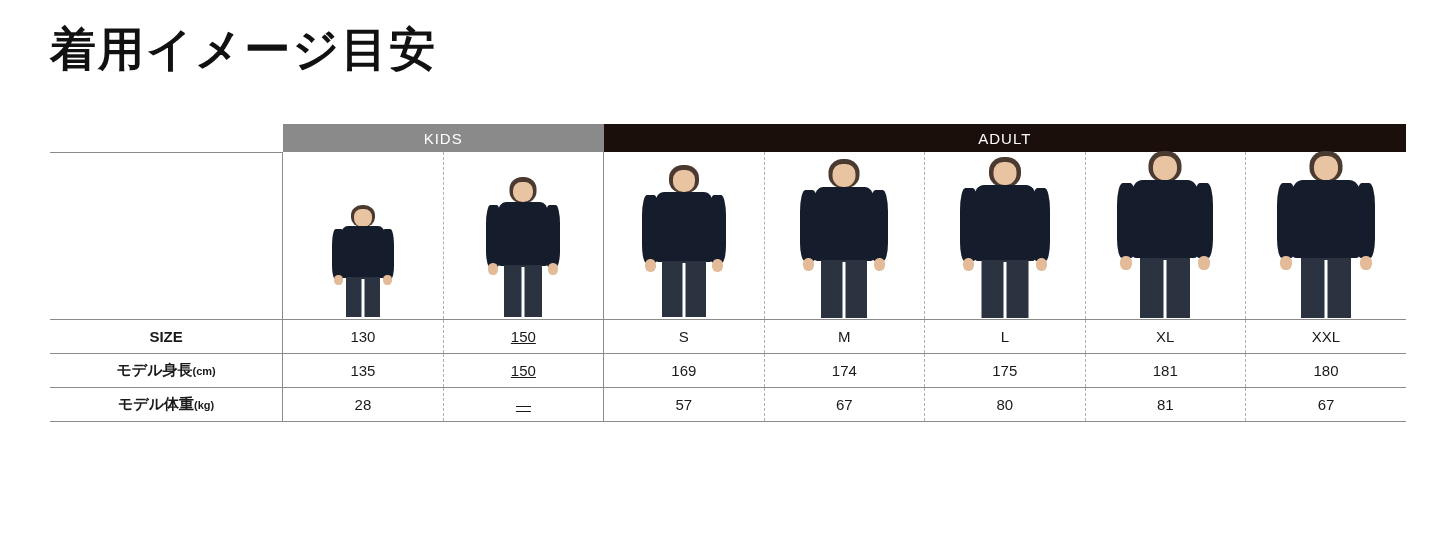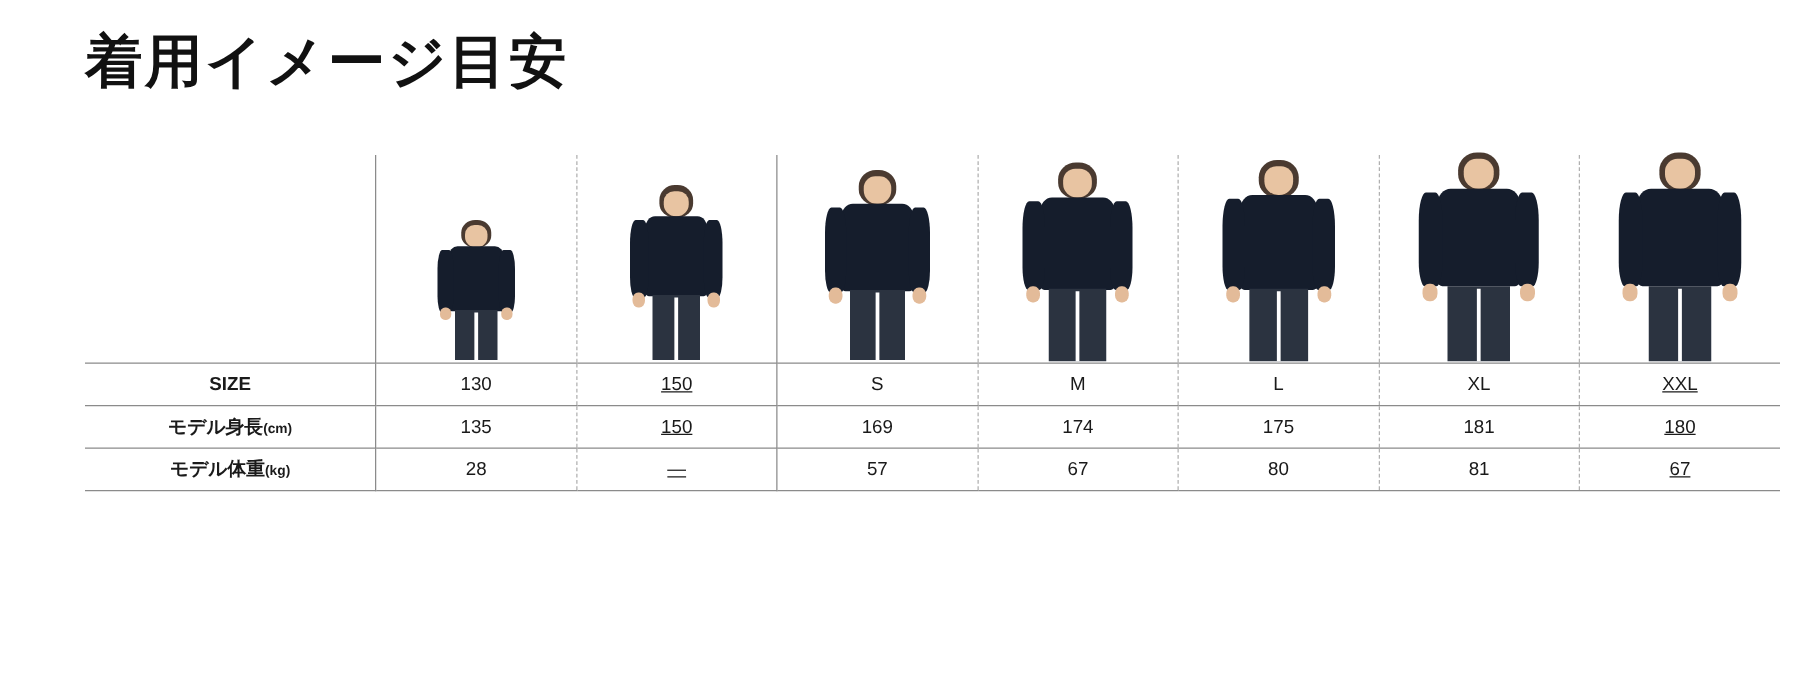--- a/index.html
+++ b/index.html
@@ -11,21 +11,20 @@
     width: 1445px;
     height: 542px;
     font-family: "Liberation Sans", "DejaVu Sans", sans-serif;
     color: #1a1a1a;
     overflow: hidden;
   }
   .page {
     position: relative;
     width: 1164px;
     height: 542px;
-    margin-left: 18px;
   }
   .title {
     position: absolute;
     left: 50px;
     top: 22px;
     font-size: 46px;
     font-weight: bold;
     letter-spacing: 2px;
     color: #111111;
     line-height: 1.2;
@@ -103,21 +102,20 @@
     border-right: 1px solid #8b8b8b;
     font-size: 15px;
     font-weight: bold;
   }
   .data-row td.last-kid {
     border-right: 1px solid #8b8b8b;
     text-decoration: underline;
   }
   .data-row td.last-col {
     border-right: none;
-    text-decoration: underline;
   }
   .unit {
     font-size: 11px;
   }
 
   
   .figure {
     position: absolute;
     left: 50%;
     bottom: 2px;
@@ -185,20 +183,25 @@
         <col class="data-col">
           <col class="data-col">
           <col class="data-col">
         <col class="data-col">
           <col class="data-col">
           <col class="data-col">
           <col class="data-col">
       </colgroup>
       <tbody>
 
+        <tr>
+          <td class="group-blank"></td>
+          <td class="group-kids" colspan="2">KIDS</td>
+          <td class="group-adult" colspan="5">ADULT</td>
+        </tr>
 
         <tr class="model-row">
           <td class="label-cell"></td>
 
           <td class="model-cell">
             <div class="figure" style="width:82px;height:112px;">
               <div class="fig-inner">
                 <div class="head" style="width:24px;height:22px;top:0;"></div>
                 <div class="face" style="width:18px;height:18px;top:4px;"></div>
                 <div class="torso" style="width:44px;height:52px;top:21px;"></div>

